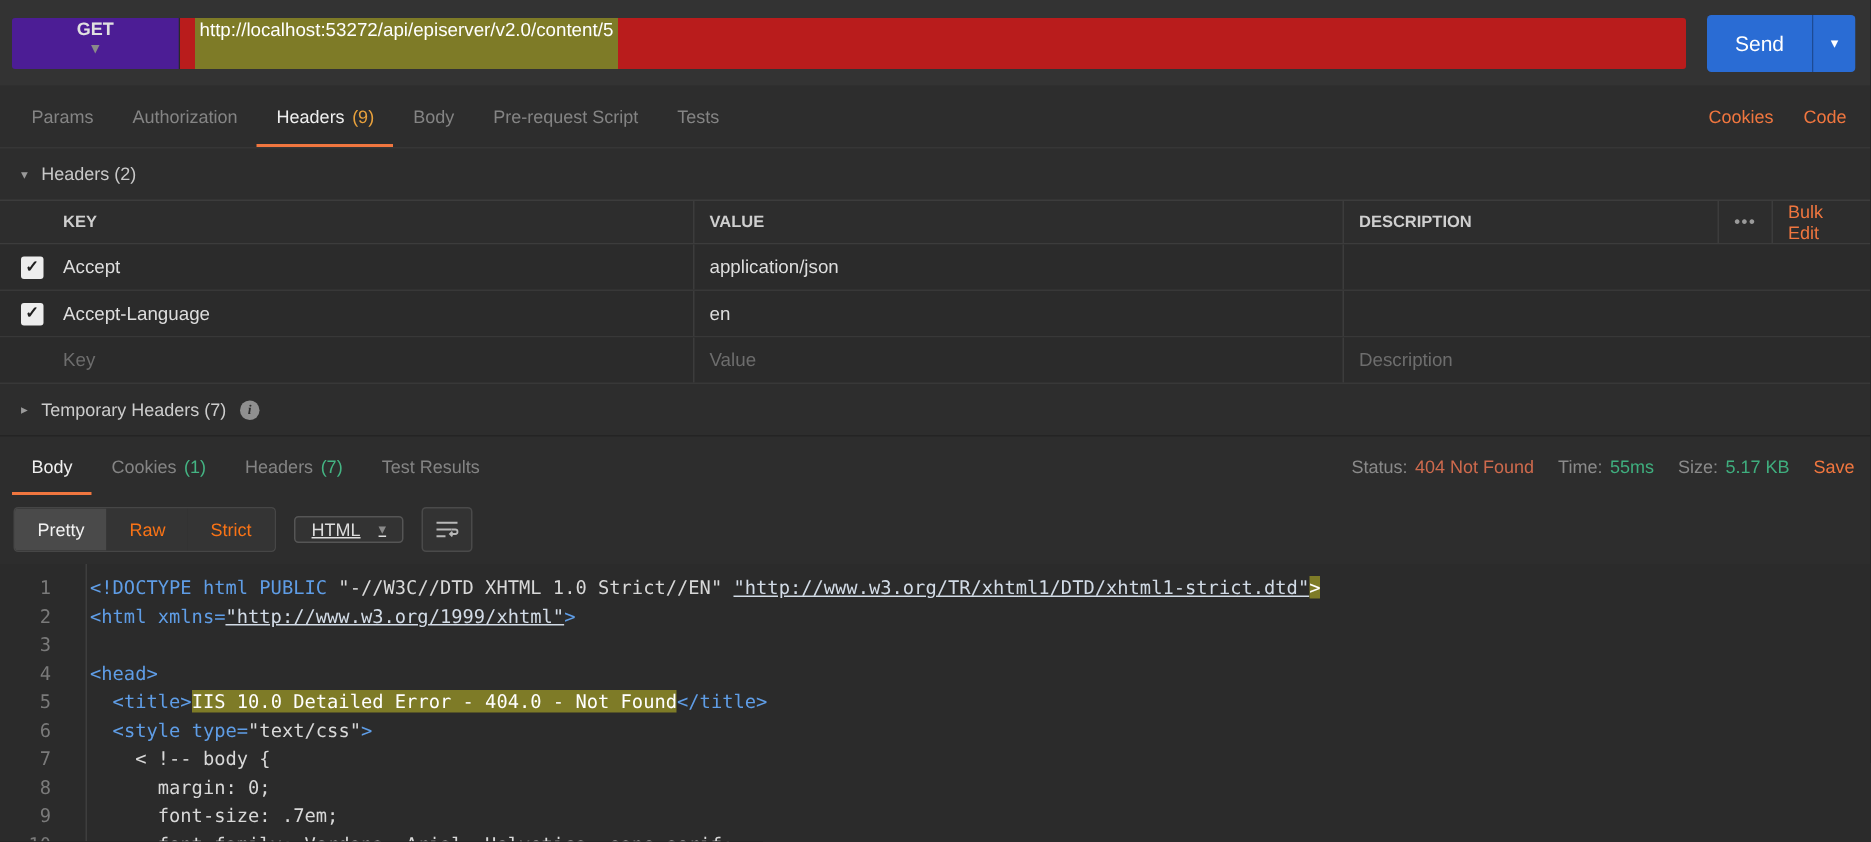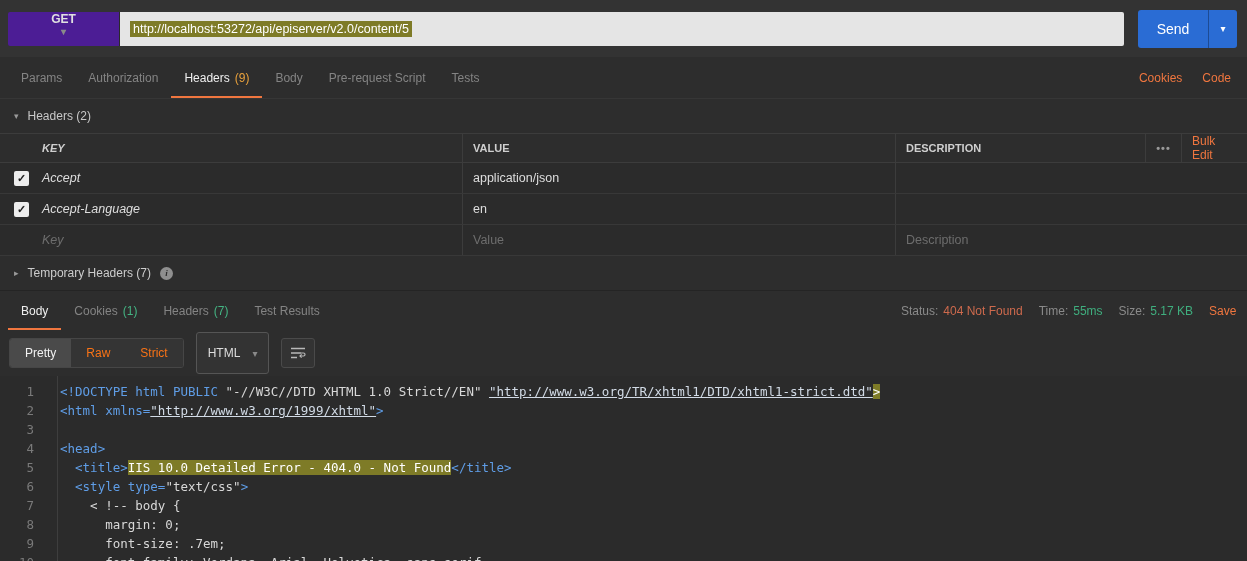--- a/index.html
+++ b/index.html
@@ -6,21 +6,21 @@
   body { margin: 0; background: #1e1e1e; font-family: "Liberation Sans", sans-serif; }
   .app { width: 1247px; height: 561px; background: #2d2d2d; overflow: hidden; color: #ccc;
          font-size: 12px; display: flex; flex-direction: column; }
 
   
   .request-bar { height: 57px; background: #333; display: flex; align-items: center; padding: 0 8px; flex-shrink: 0; }
   .method-select { width: 112px; height: 34px; background: #4c1d95; display: flex; align-items: center;
                    justify-content: flex-start; padding: 0 12px; border-right: 1px solid #2a2a2a;
                    color: #e0e0e0; font-size: 12px; cursor: pointer; border-radius: 2px 0 0 2px; font-weight: bold; flex-direction: column; }
   .caret { color: #8a8a8a; font-size: 10px; }
-  .url-field { flex: 1; height: 34px; background: #e5e5e5; display: flex; align-items: center;
+  .url-field { flex: 1; height: 34px; background: #b91c1c; display: flex; 
                padding: 0 10px; margin-right: 14px; border-radius: 0 2px 2px 0; cursor: text; }
   .url-text { background: #7e7b27; color: #fff; font-size: 12.5px; padding: 1px 3px; white-space: nowrap; }
   .send-group { display: flex; height: 38px; margin-right: 2px; }
   .send-btn { background: #2a6cd4; color: #ffffff; border: none; font-size: 14px; width: 70px;
               border-radius: 3px 0 0 3px; cursor: pointer; font-family: inherit; }
   .send-caret-btn { background: #2a6cd4; border: none; border-left: 1px solid rgba(0,0,0,.3); color: #fff;
                     width: 29px; border-radius: 0 3px 3px 0; cursor: pointer; font-size: 10px; }
 
   
   .req-tabs, .resp-tabs { height: 42px; display: flex; align-items: stretch; padding: 0 8px;
@@ -39,21 +39,21 @@
   .section-title { height: 34px; display: flex; align-items: center; gap: 9px; padding: 0 14px;
                    color: #c8c8c8; flex-shrink: 0; cursor: pointer; }
   .disclosure { color: #9a9a9a; font-size: 9px; }
 
   .tbl-header { display: flex; height: 30px; border-top: 1px solid #3c3c3c; border-bottom: 1px solid #3c3c3c;
                 align-items: stretch; font-weight: bold; font-size: 11px; color: #cfcfcf; flex-shrink: 0; }
   .tbl-row { display: flex; height: 31px; border-bottom: 1px solid #383838; align-items: stretch;
              font-size: 12.5px; color: #dedede; flex-shrink: 0; background: #2b2b2b; }
   .cell { display: flex; align-items: center; padding: 0 10px; }
   .col-check { width: 40px; padding-left: 14px; }
-  .col-key { width: 422px; padding-left: 2px; font-style: italic; }
+  .col-key { width: 422px; padding-left: 2px; }
   .col-value { width: 433px; border-left: 1px solid #3c3c3c; }
   .col-desc { flex: 1; border-left: 1px solid #3c3c3c; }
   .col-more { width: 36px; border-left: 1px solid #3c3c3c; justify-content: center; color: #9a9a9a;
               letter-spacing: 1px; cursor: pointer; }
   .col-bulk { width: 66px; border-left: 1px solid #3c3c3c; justify-content: center; color: #f0763f;
               font-weight: normal; font-size: 12px; cursor: pointer; }
   .placeholder-text { color: #6d6d6d; }
   .checkbox { width: 15px; height: 15px; background: #ededed; color: #1f1f1f; border-radius: 2px;
               font-size: 11px; line-height: 15px; text-align: center; display: inline-block;
               font-weight: bold; cursor: pointer; }
@@ -69,22 +69,22 @@
   .val-status { color: #ce6a4d; }
   .val-green { color: #3fae7e; }
   .save-link { color: #f0763f; width: 30px; overflow: hidden; white-space: nowrap; cursor: pointer; flex-shrink: 0; }
 
   
   .resp-toolbar { height: 46px; display: flex; align-items: center; padding: 0 9px; gap: 12px; flex-shrink: 0; }
   .view-group { display: flex; border: 1px solid #464646; border-radius: 3px; overflow: hidden; height: 30px; }
   .view-btn { padding: 0 15px; display: flex; align-items: center; color: #f97316; background: #343434;
               border: none; font-size: 12px; cursor: pointer; font-family: inherit; }
   .view-btn.active { background: #4a4a4a; color: #f2f2f2; }
-  .format-select { height: 42px; border: 1px solid #555; border-radius: 3px; display: flex; align-items: center;
-                   gap: 12px; padding: 0 11px; color: #ddd; background: #333; cursor: pointer; }
+  .format-select { height: 18px; border: 1px solid #555; border-radius: 3px; display: flex; align-items: center;
+                   gap: 12px; padding: 0 11px; color: #ddd; background: #333; cursor: pointer; text-decoration: underline; }
   .wrap-btn { height: 30px; width: 34px; border: 1px solid #4a4a4a; border-radius: 3px; display: flex;
               align-items: center; justify-content: center; background: #333; cursor: pointer; }
 
   
   .code-area { flex: 1; padding-top: 6px; background: #2b2b2b; overflow: hidden;
                font-family: "DejaVu Sans Mono", monospace; font-size: 12.5px; line-height: 19px; position: relative; }
   .code-area::before { content: ""; position: absolute; left: 57px; top: 0; bottom: 0; width: 1px; background: #3e3e3e; }
   .code-line { display: flex; white-space: pre; }
   .ln { width: 46px; text-align: right; padding-right: 12px; color: #7a7a7a; flex-shrink: 0; }
   .lc { padding-left: 14px; }

